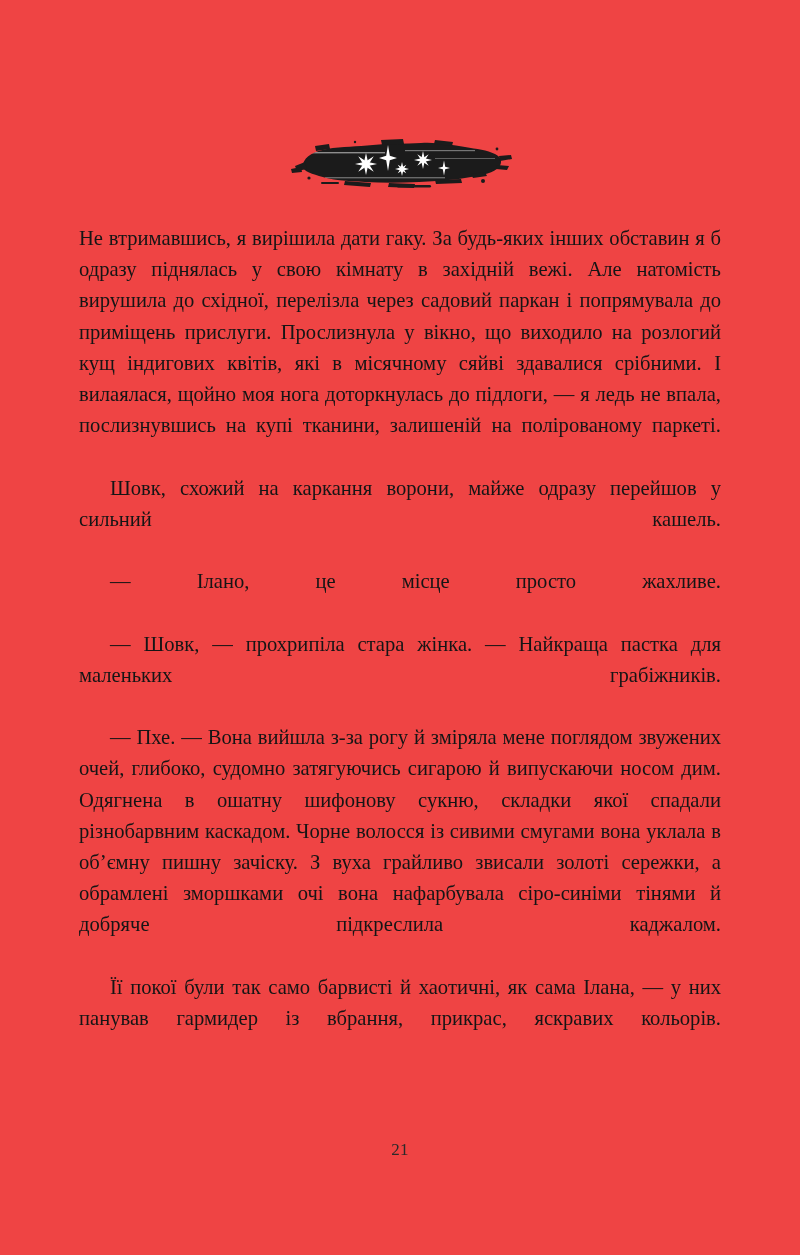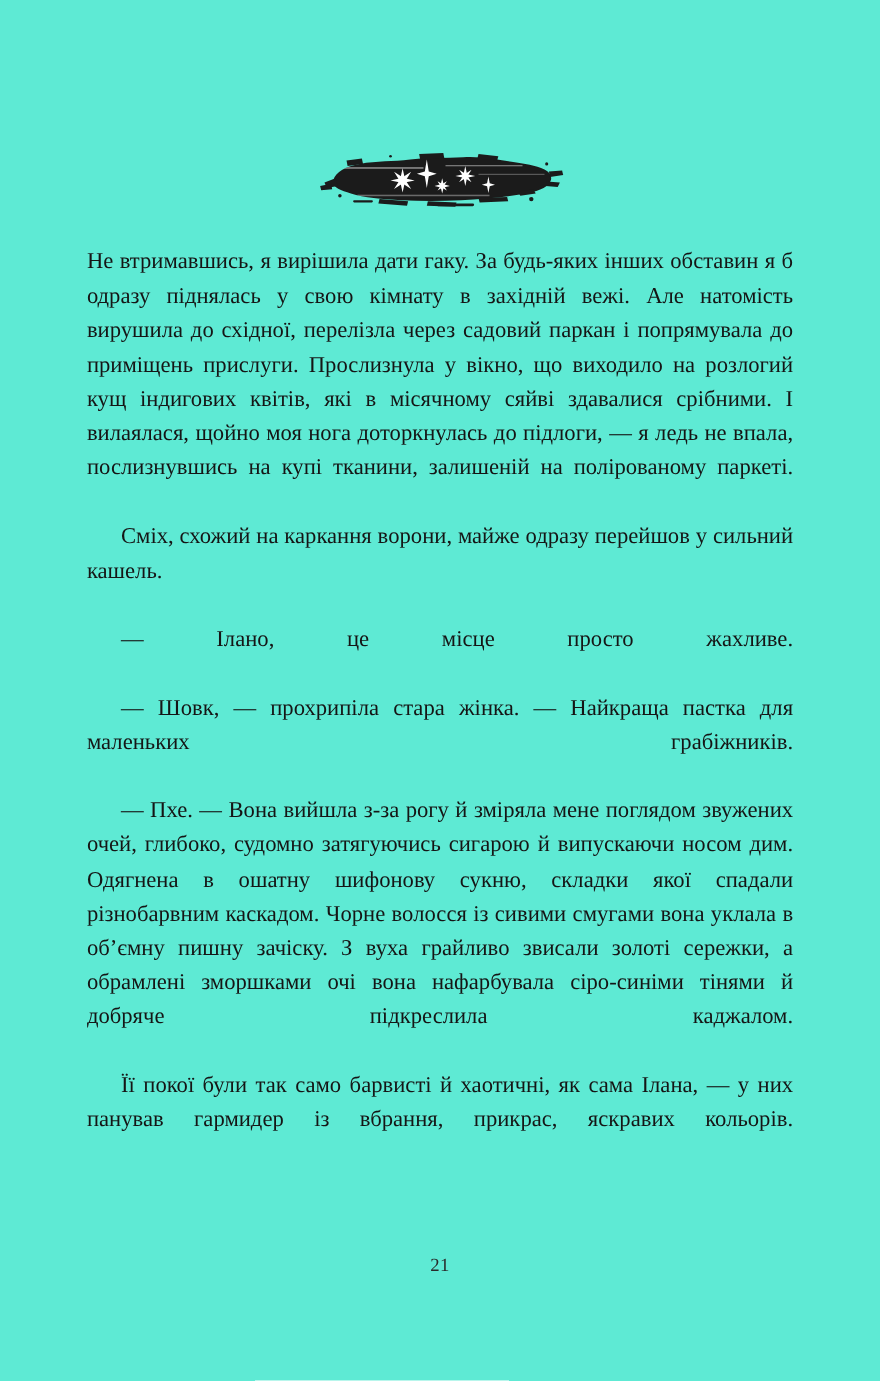--- a/index.html
+++ b/index.html
@@ -13,21 +13,21 @@
     position: relative;
     font-family: "Liberation Serif", "DejaVu Serif", serif;
     -webkit-font-smoothing: antialiased;
   }
 
   .page {
     position: absolute;
     left: 0; top: 0;
     width: 800px;
     height: 1255px;
-    background: #5eead4;
+    background: #ef4444;
     overflow: hidden;
   }
 
   
   .ornament-wrap {
     position: absolute;
     left: 0;
     top: 136px;
     width: 800px;
     height: 56px;
@@ -172,21 +172,21 @@
 
         <g transform="translate(159,30)">
           <path d="M0,-7.5 L1.2,-1.3 L6,0 L1.2,1.3 L0,7.5 L-1.2,1.3 L-6,0 L-1.2,-1.3 Z"></path>
         </g>
       </g>
     </svg>
   </div>
 
   <div class="textblock">
     <p class="first">Не втримавшись, я вирішила дати гаку. За будь-яких інших обставин я б одразу піднялась у свою кімнату в західній вежі. Але натомість вирушила до східної, перелізла через садовий паркан і попрямувала до приміщень прислуги. Прослизнула у вікно, що виходило на розлогий кущ індигових квітів, які в місячному сяйві здавалися срібними. І вилаялася, щойно моя нога доторкнулась до підлоги, — я ледь не впала, послизнувшись на купі тканини, залишеній на полірованому паркеті.</p>
-    <p>Сміх, схожий на каркання ворони, майже одразу перейшов у сильний кашель.</p>
+    <p>Шовк, схожий на каркання ворони, майже одразу перейшов у сильний кашель.</p>
     <p>— Ілано, це місце просто жахливе.</p>
     <p>— Шовк, — прохрипіла стара жінка. — Найкраща пастка для маленьких грабіжників.</p>
     <p>— Пхе. — Вона вийшла з-за рогу й зміряла мене поглядом звужених очей, глибоко, судомно затягуючись сигарою й випускаючи носом дим. Одягнена в ошатну шифонову сукню, складки якої спадали різнобарвним каскадом. Чорне волосся із сивими смугами вона уклала в об’ємну пишну зачіску. З вуха грайливо звисали золоті сережки, а обрамлені зморшками очі вона нафарбувала сіро-синіми тінями й добряче підкреслила каджалом.</p>
     <p>Її покої були так само барвисті й хаотичні, як сама Ілана, — у них панував гармидер із вбрання, прикрас, яскравих кольорів.</p>
   </div>
 
   <div class="folio">21</div>
 
 </div>
 

